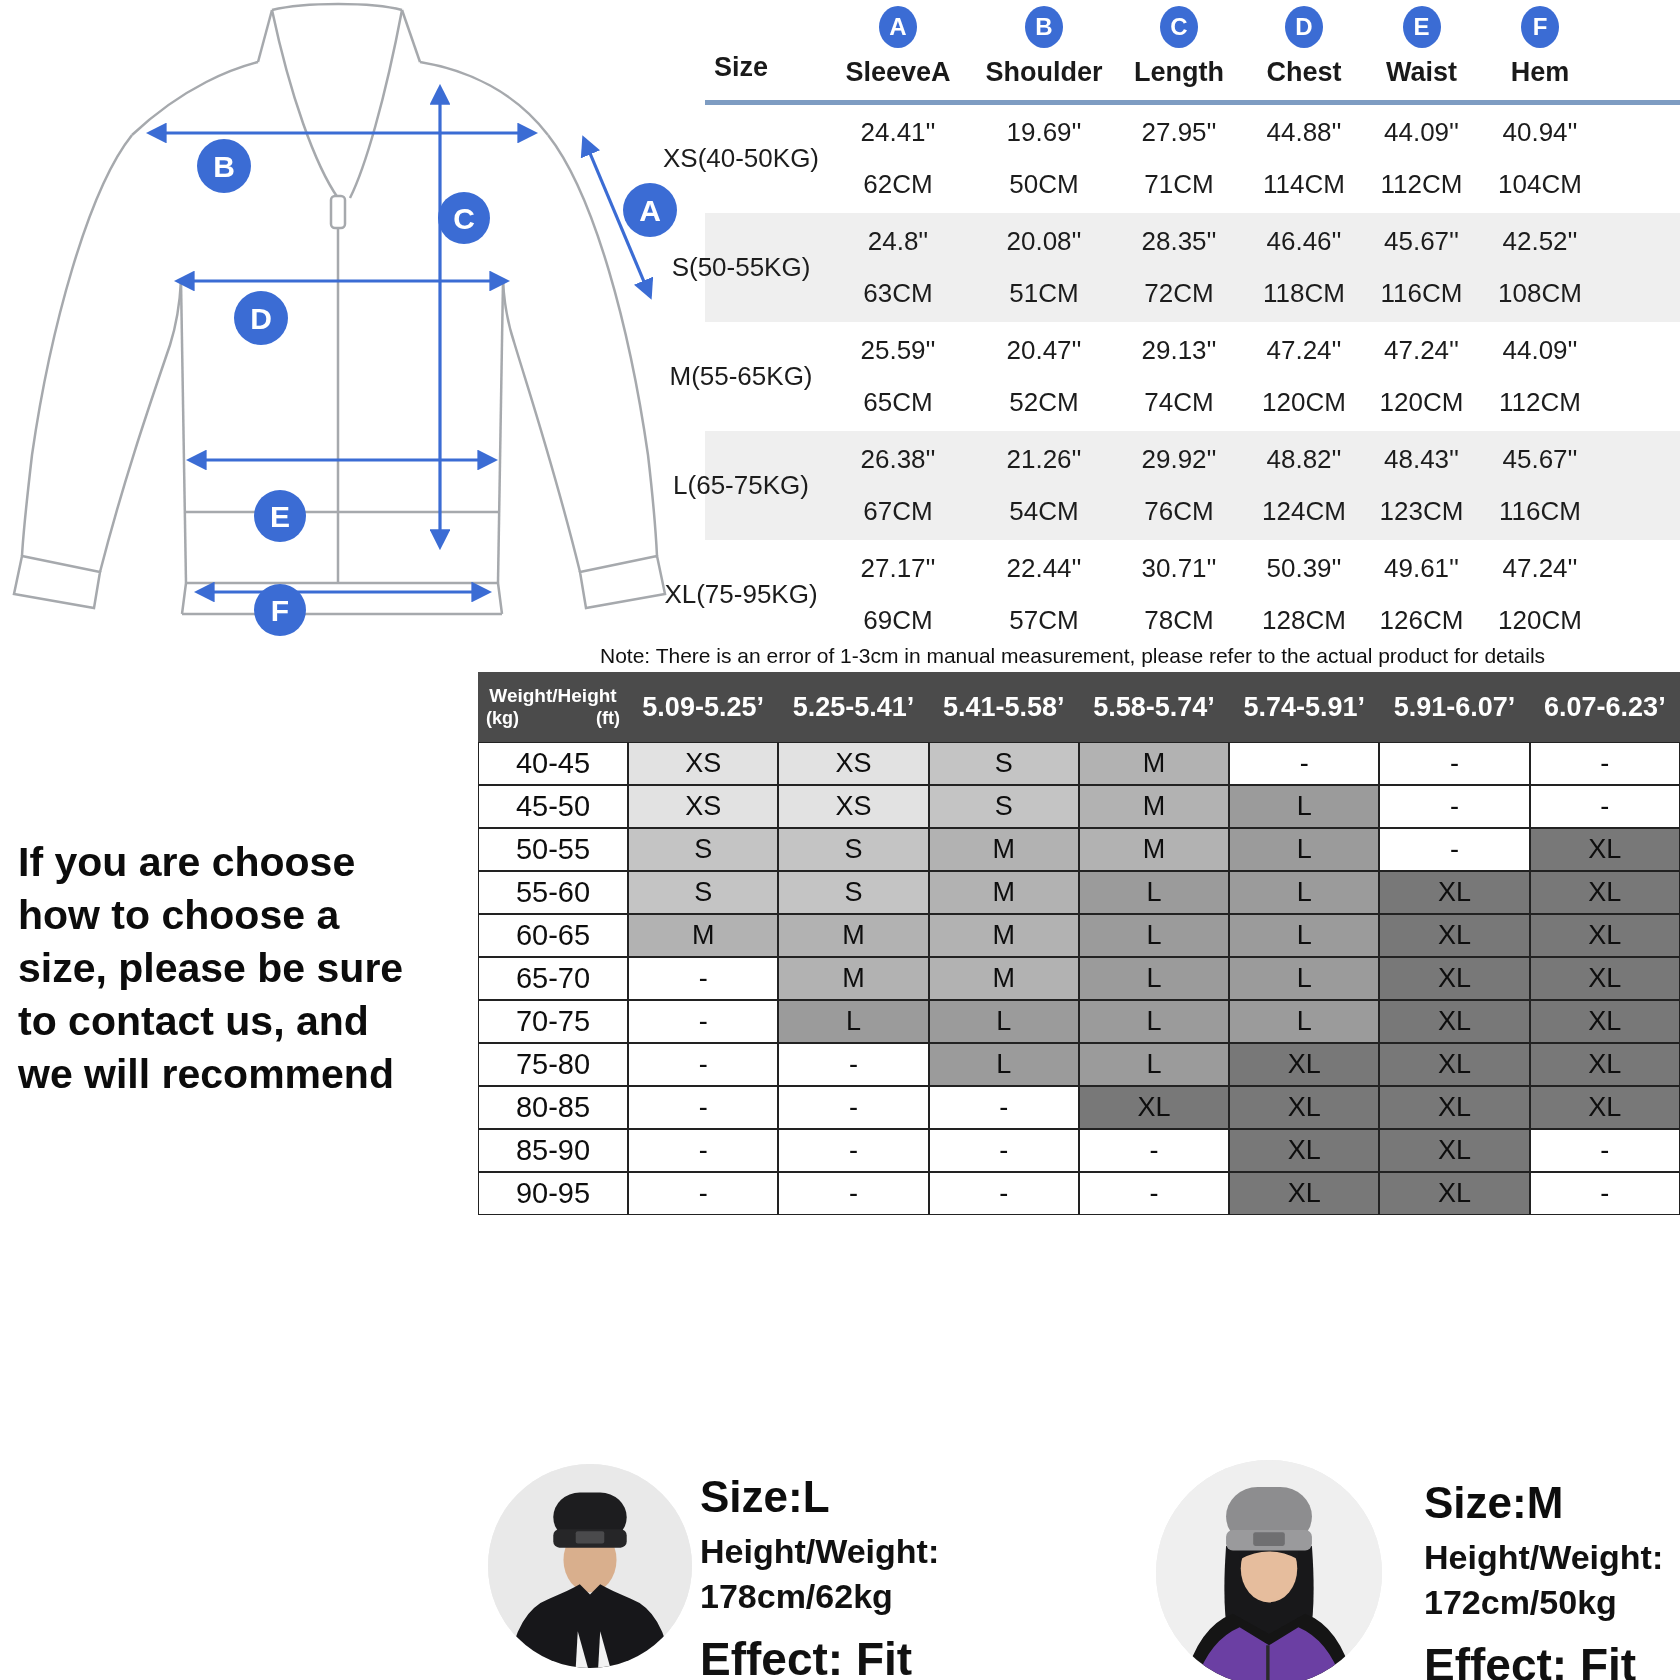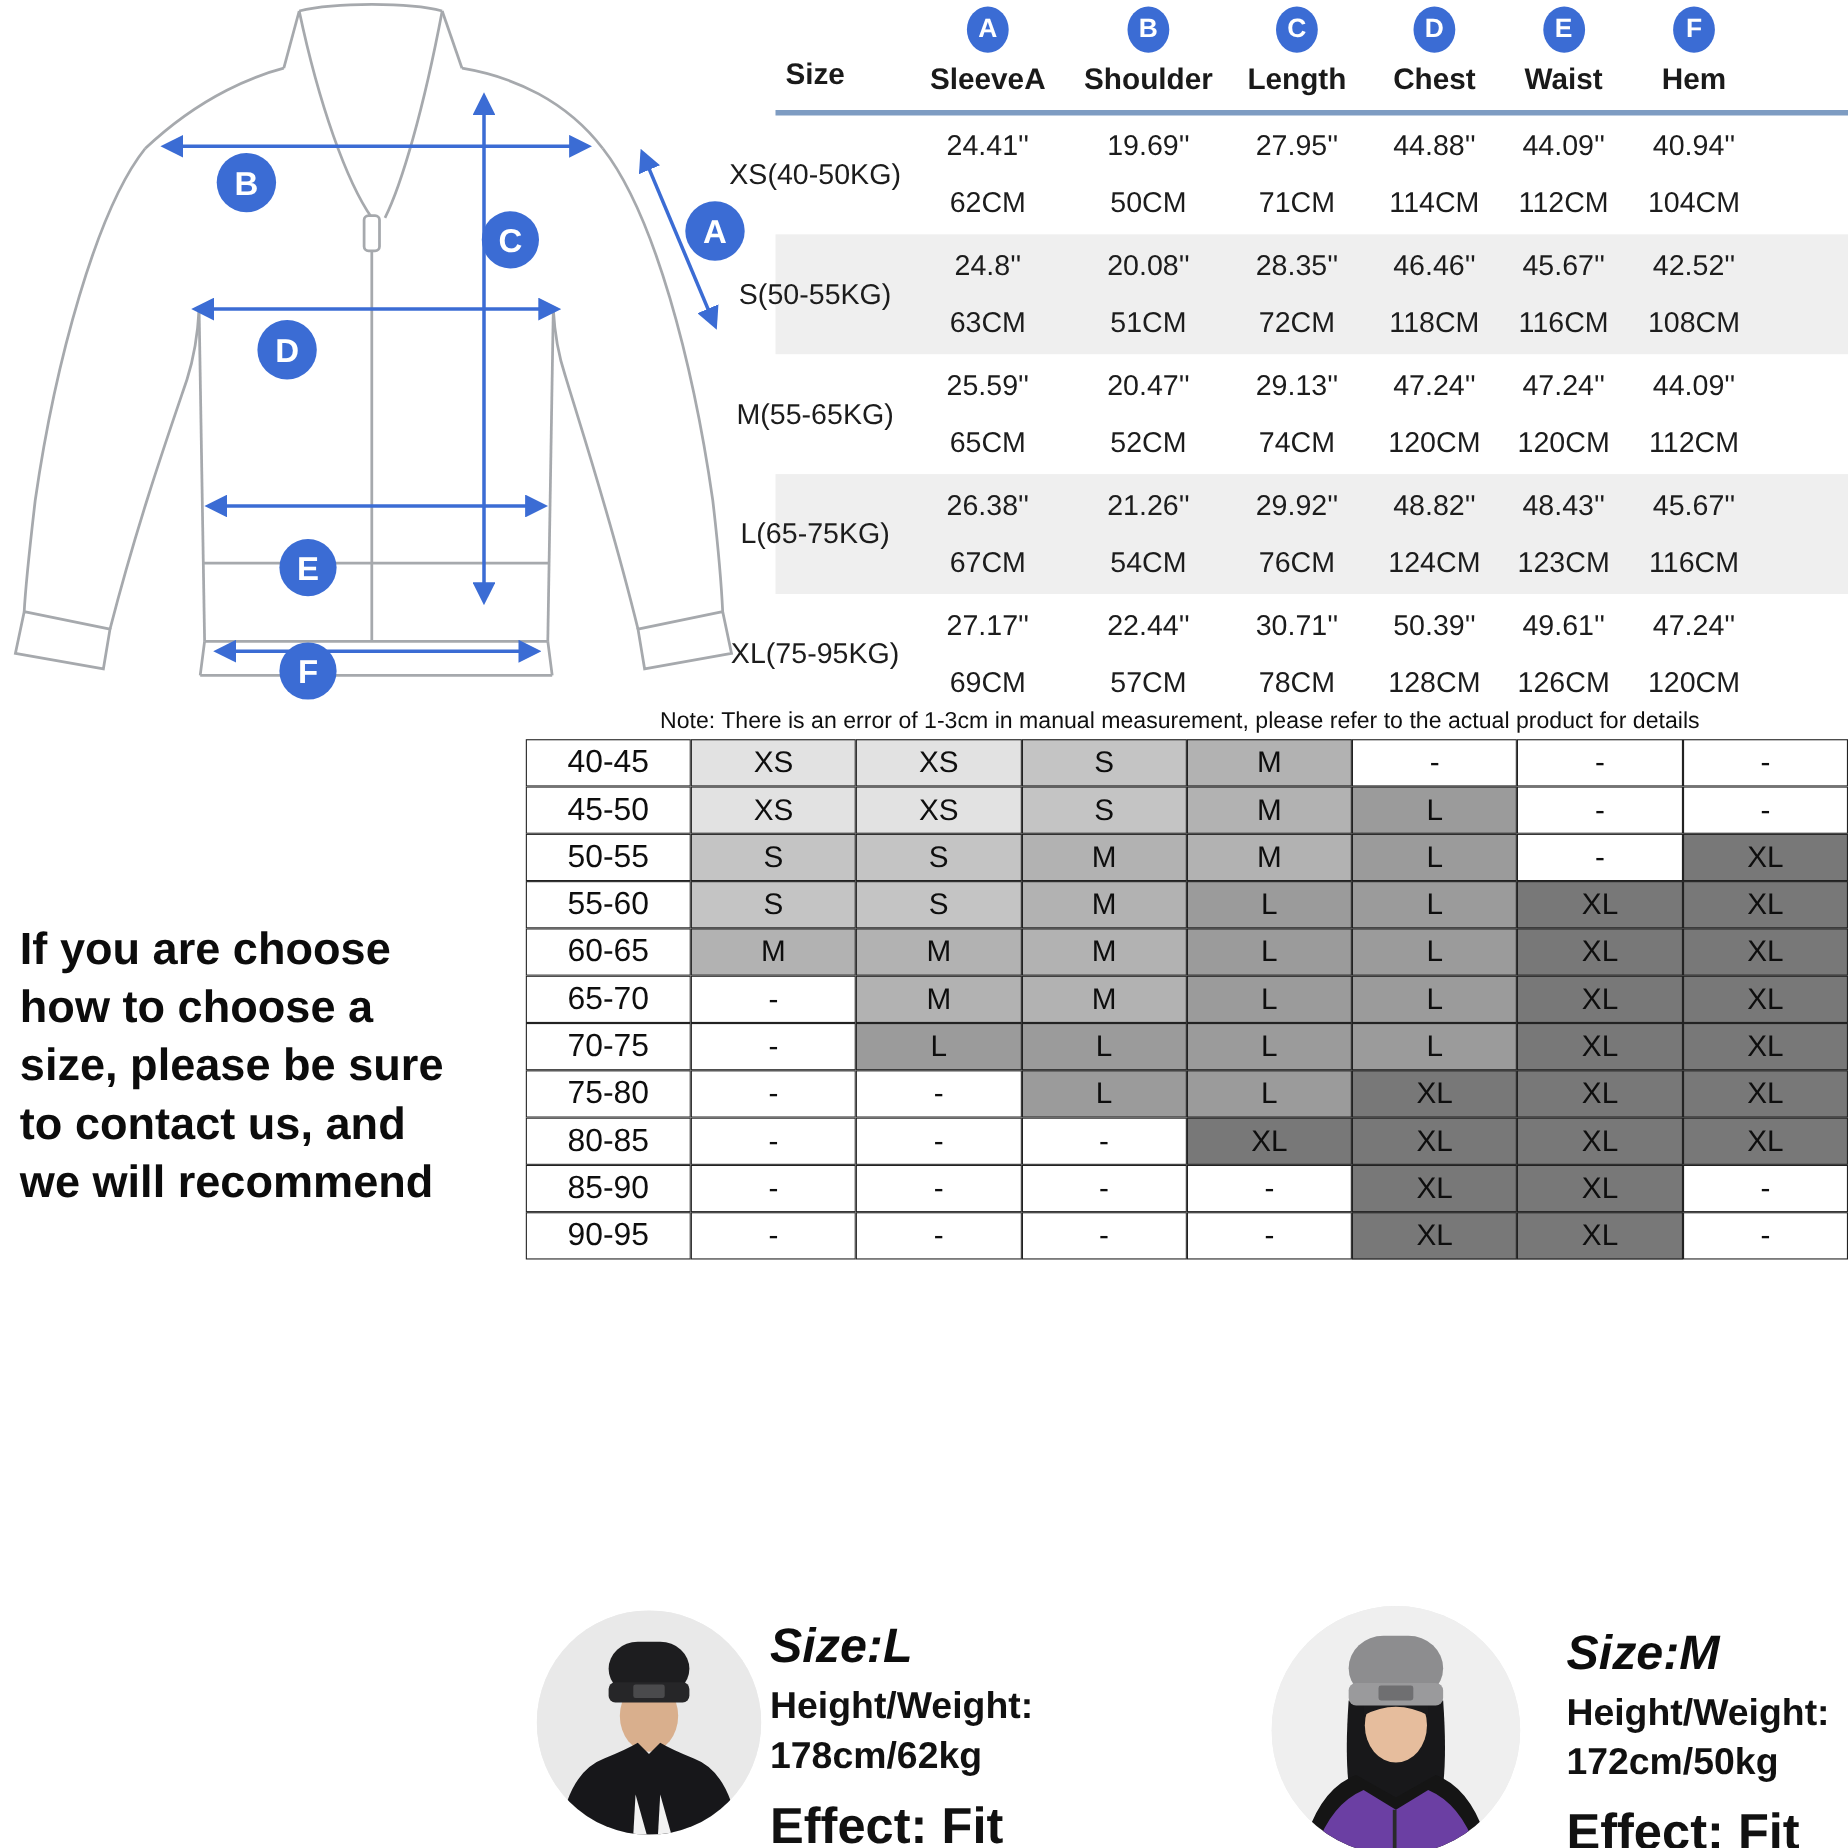--- a/index.html
+++ b/index.html
@@ -41,21 +41,21 @@
   #advice{position:absolute;left:18px;top:836px;width:470px;font-weight:bold;font-size:41px;
           line-height:53px;color:#0c0c0c;}
 
   
   .photo{position:absolute;border-radius:50%;overflow:hidden;background:#ebebeb;}
   #model-left-photo{left:488px;top:1464px;width:204px;height:204px;}
   #model-right-photo{left:1156px;top:1460px;width:226px;height:226px;}
   .model-text{position:absolute;}
   #model-left-text{left:700px;top:1472px;width:350px;}
   #model-right-text{left:1424px;top:1478px;width:270px;}
-  .m-size{font-size:44px;font-weight:bold;color:#0d0d0d;font-style:italic;}
+  .m-size{font-size:44px;font-weight:bold;color:#0d0d0d;}
   .m-hw{font-size:34px;font-weight:bold;margin-top:10px;}
   .m-hwv{font-size:34px;font-weight:bold;margin-top:6px;}
   .m-effect{font-size:46px;font-weight:bold;margin-top:16px;}
 </style>
 </head>
 <body>
 
 <div class="canvas">
 
   <svg id="diagram" viewBox="0 0 680 660">
@@ -276,20 +276,36 @@
           <div class="st-cell st-meas">
             <div class="st-in">47.24''</div>
             <div class="st-cm">120CM</div>
           </div>
         </div>
       </div>
   </div>
   <div id="size-note">Note: There is an error of 1-3cm in manual measurement, please refer to the actual product for details</div>
 
   <div id="matrix">
+    <div class="mx-header" id="mx-header">
+        <div class="mx-hcell mx-first">
+          <div>Weight/Height</div>
+          <div class="l2">
+            <span>(kg)</span>
+            <span>(ft)</span>
+          </div>
+        </div>
+        <div class="mx-hcell">5.09-5.25’</div>
+        <div class="mx-hcell">5.25-5.41’</div>
+        <div class="mx-hcell">5.41-5.58’</div>
+        <div class="mx-hcell">5.58-5.74’</div>
+        <div class="mx-hcell">5.74-5.91’</div>
+        <div class="mx-hcell">5.91-6.07’</div>
+        <div class="mx-hcell">6.07-6.23’</div>
+      </div>
     <div id="mx-body">
         <div class="mx-row">
           <div class="mx-cell mx-wcell">40-45</div>
           <div class="mx-cell" style="background: rgb(226, 226, 226);">XS</div>
           <div class="mx-cell" style="background: rgb(226, 226, 226);">XS</div>
           <div class="mx-cell" style="background: rgb(196, 196, 196);">S</div>
           <div class="mx-cell" style="background: rgb(178, 178, 178);">M</div>
           <div class="mx-cell" style="background: rgb(255, 255, 255);">-</div>
           <div class="mx-cell" style="background: rgb(255, 255, 255);">-</div>
           <div class="mx-cell" style="background: rgb(255, 255, 255);">-</div>

